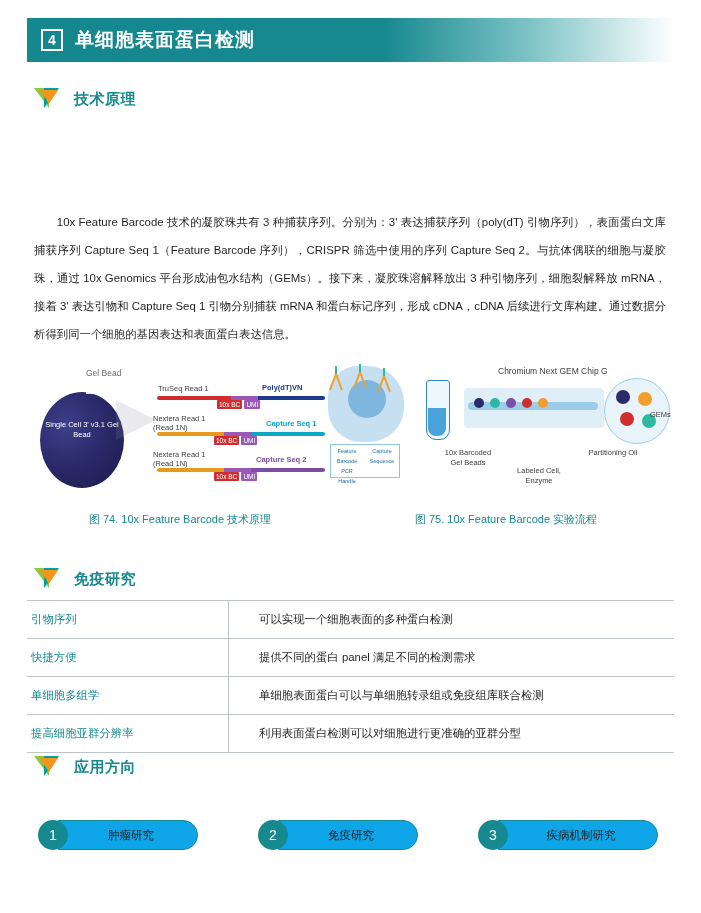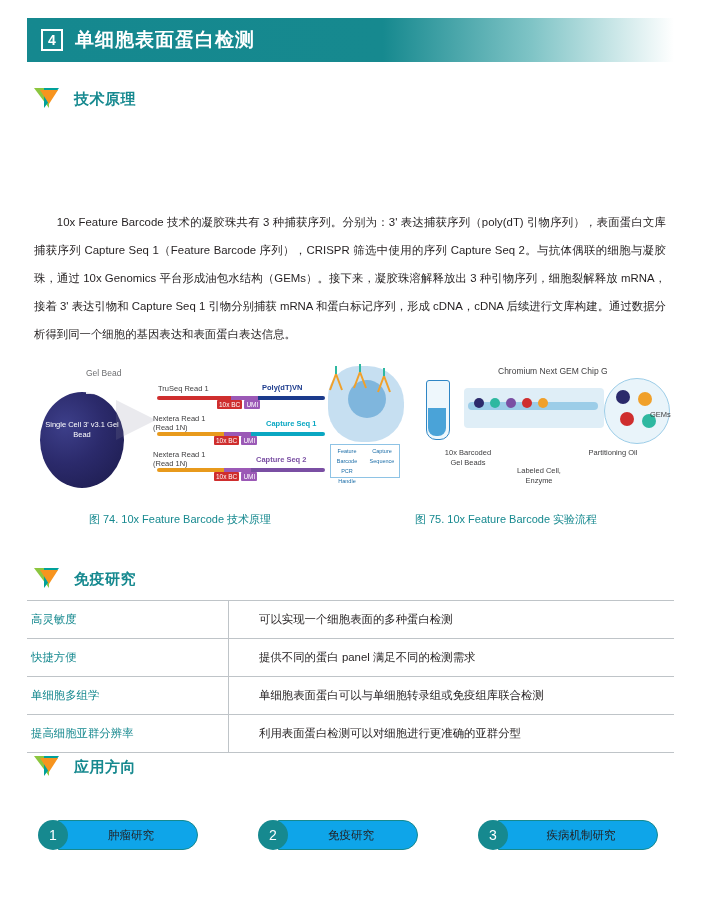--- a/index.html
+++ b/index.html
@@ -363,21 +363,21 @@
       <span class="tri t1"></span>
         <span class="tri t2"></span>
         <span class="tri t3"></span>
     </div>
     <div class="sec-title">免疫研究</div>
   </div>
 
   <table class="adv-table">
     <tbody>
       <tr>
-        <td class="adv-key">高灵敏度</td>
+        <td class="adv-key">引物序列</td>
         <td class="adv-val">可以实现一个细胞表面的多种蛋白检测</td>
       </tr>
       <tr>
         <td class="adv-key">快捷方便</td>
         <td class="adv-val">提供不同的蛋白 panel 满足不同的检测需求</td>
       </tr>
       <tr>
         <td class="adv-key">单细胞多组学</td>
         <td class="adv-val">单细胞表面蛋白可以与单细胞转录组或免疫组库联合检测</td>
       </tr>

